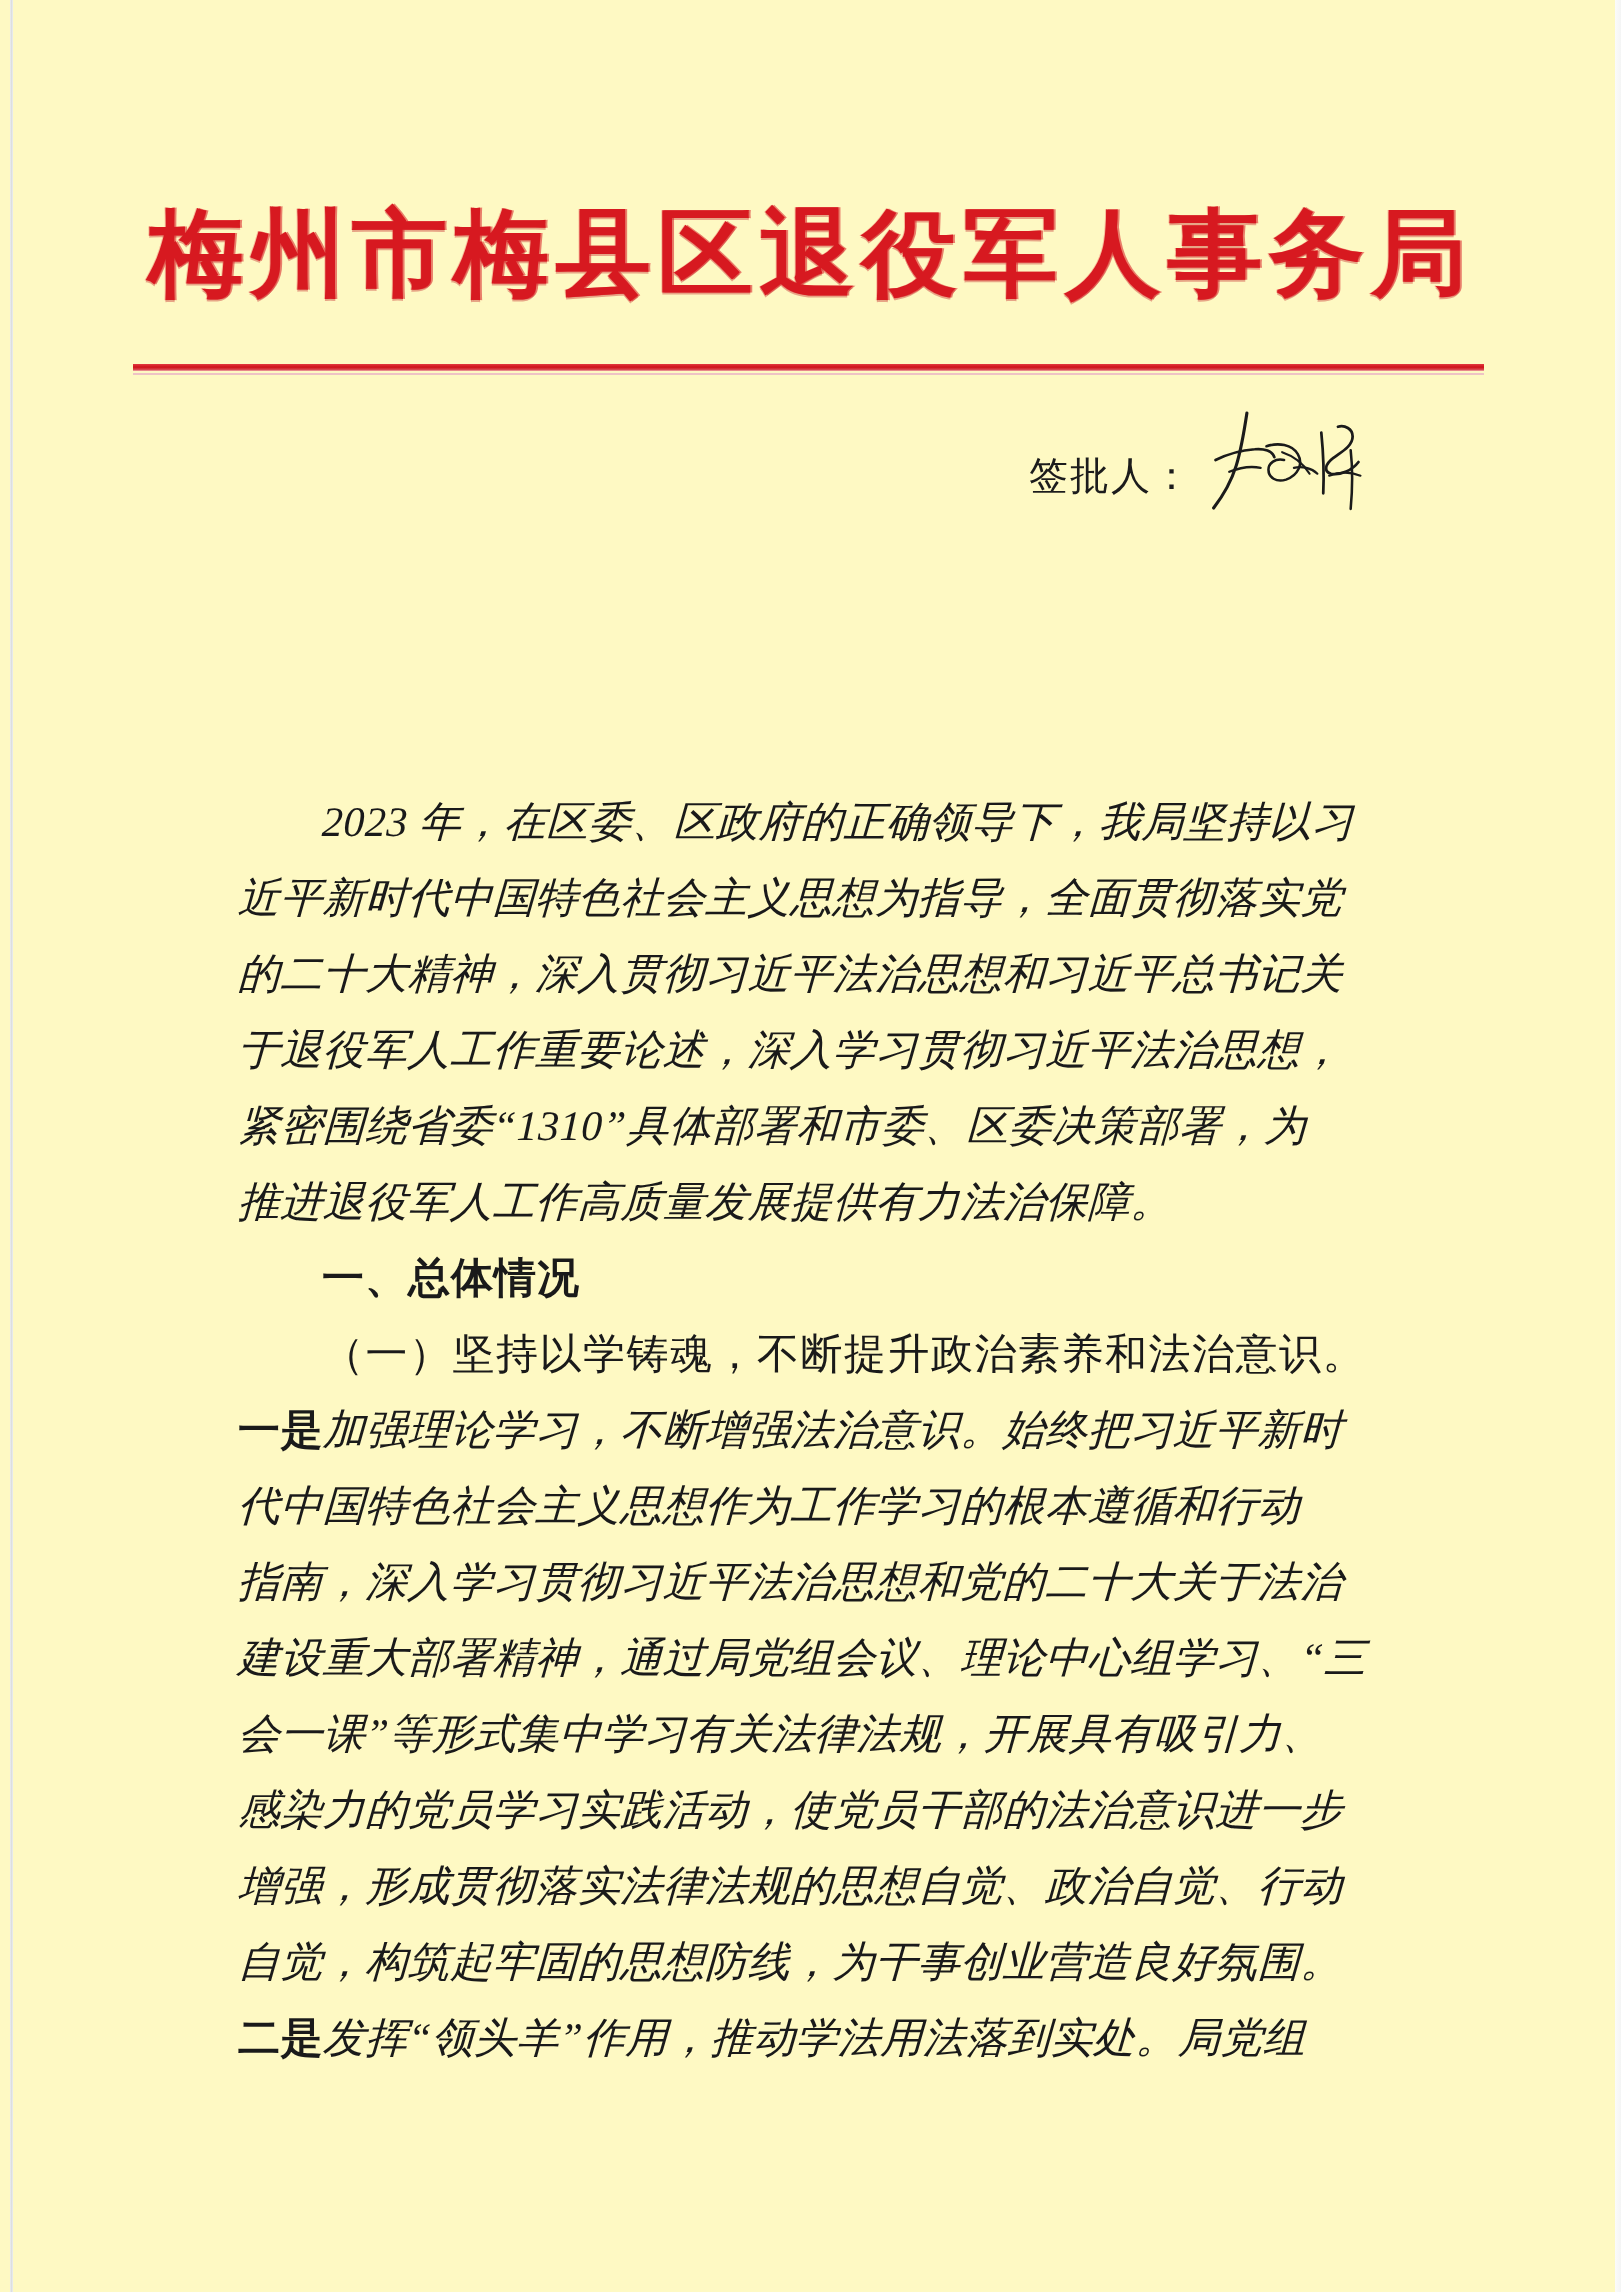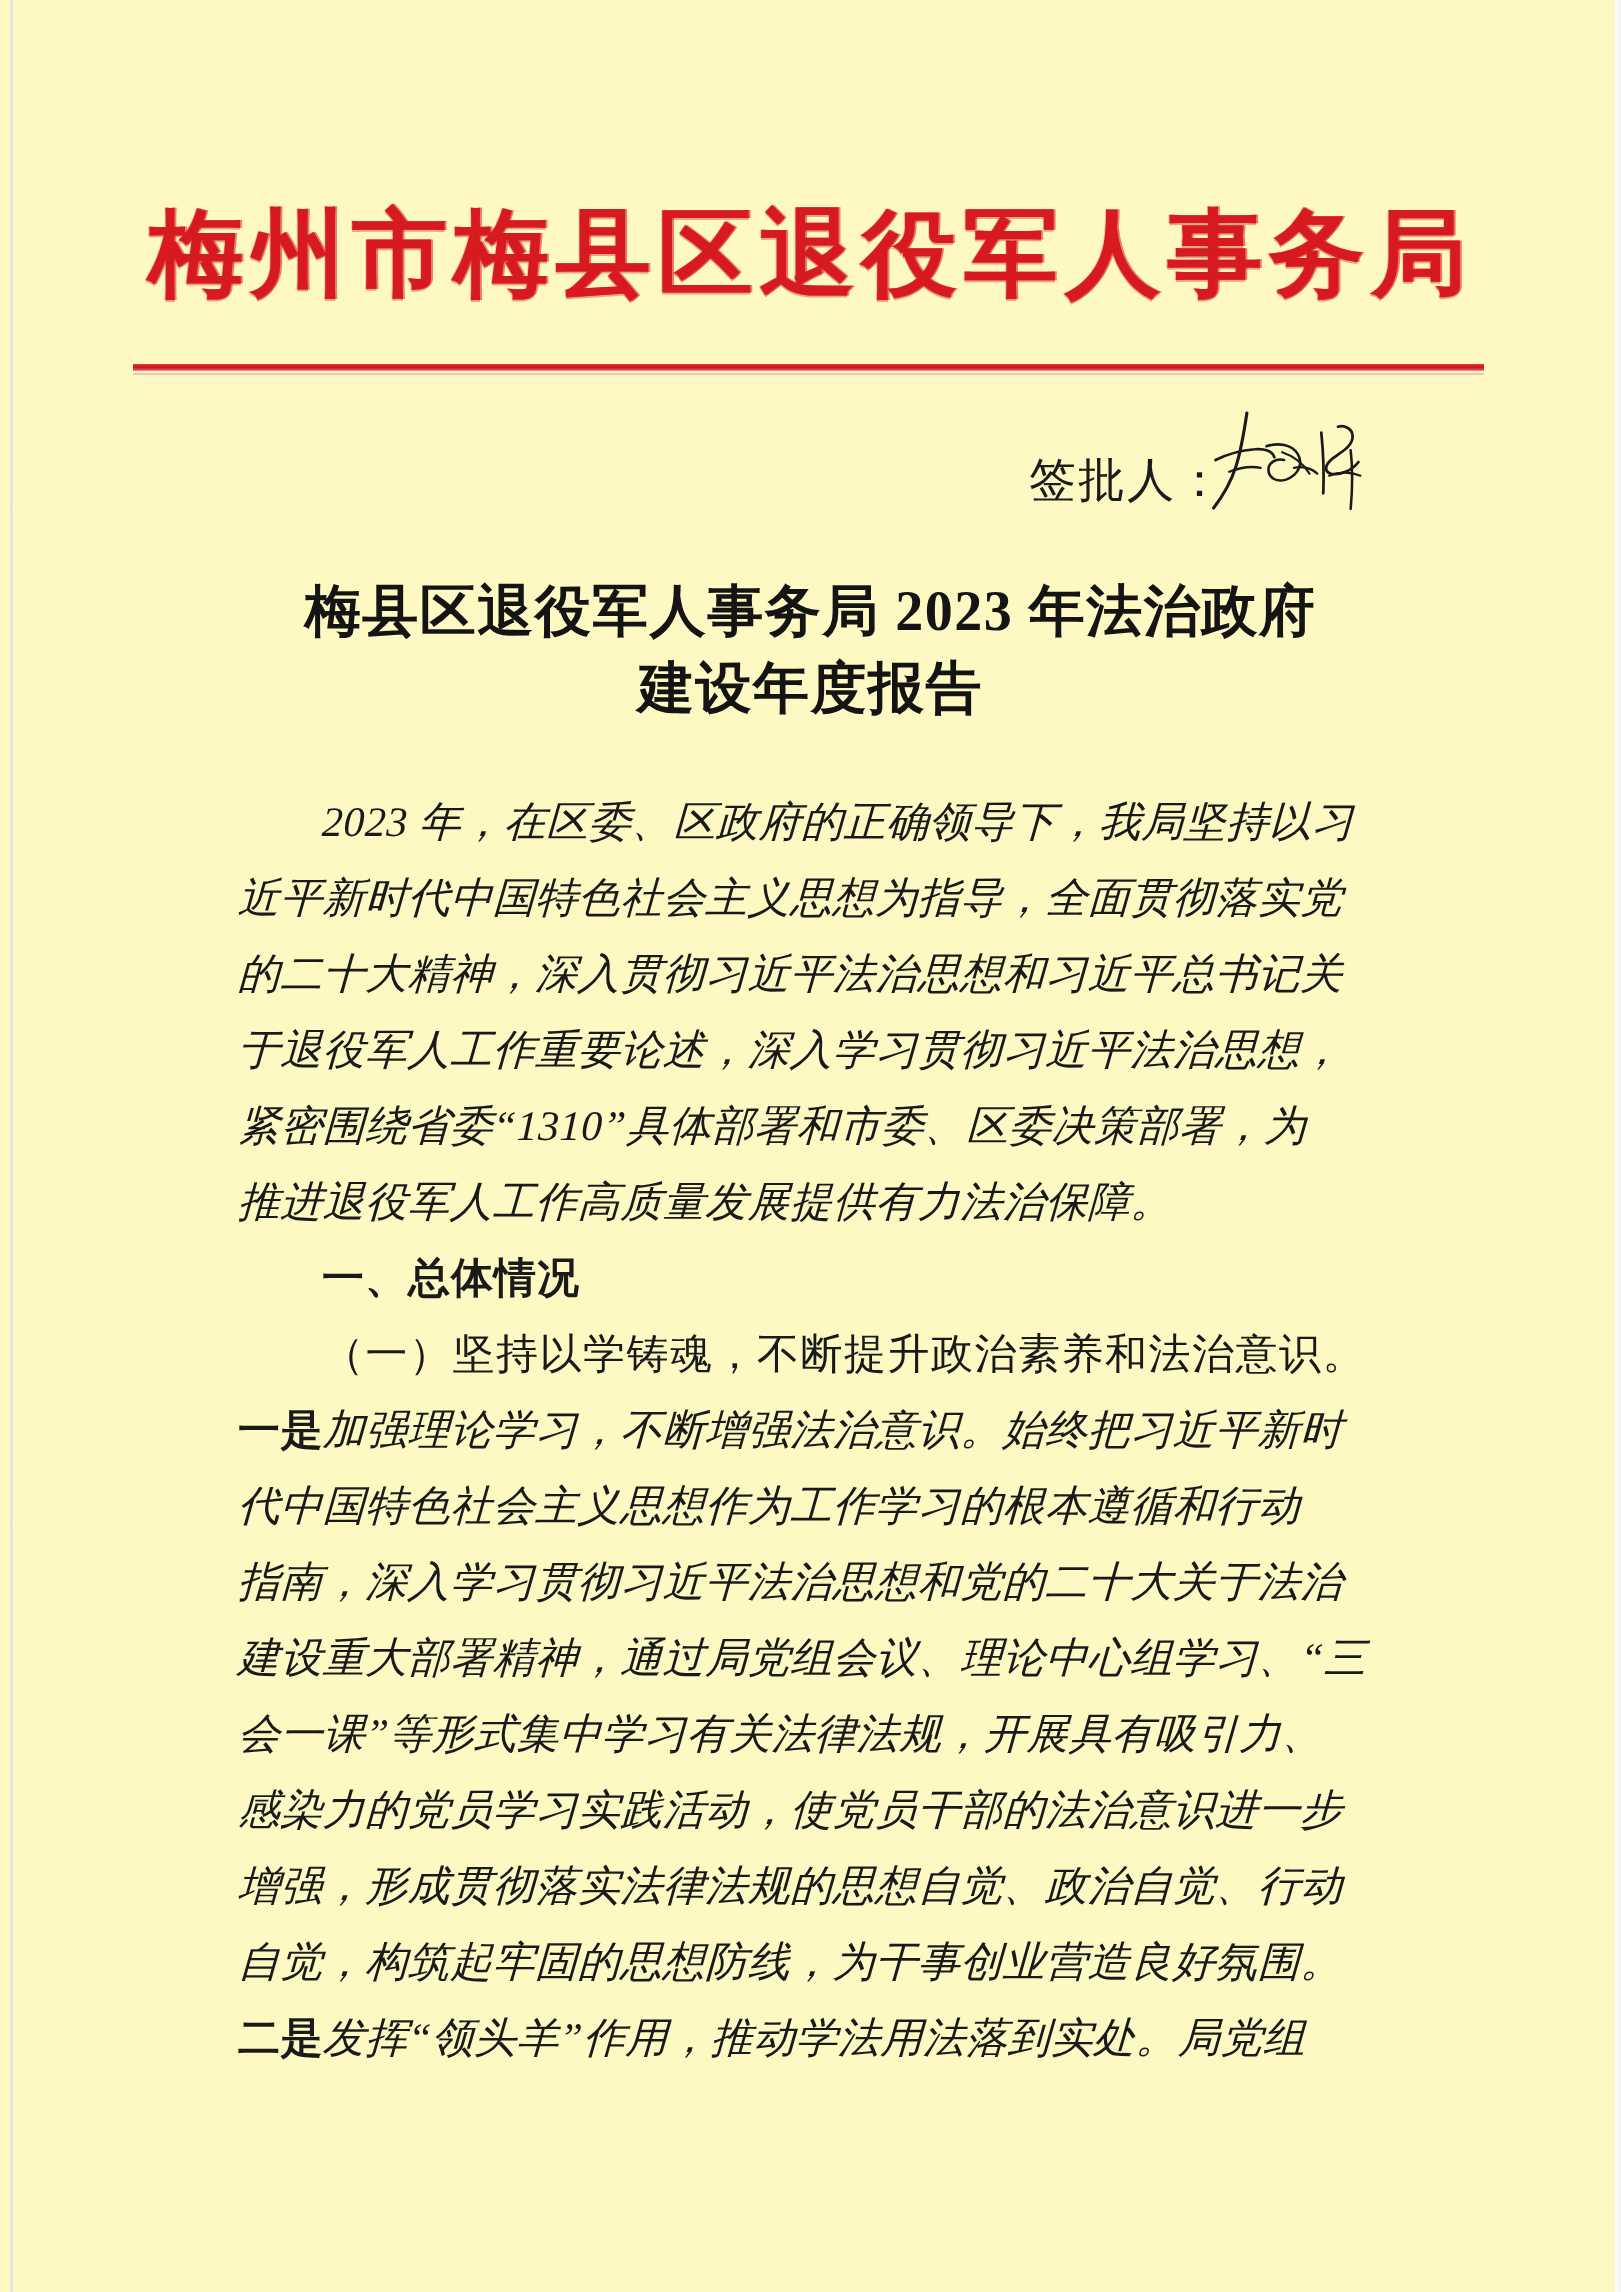--- a/index.html
+++ b/index.html
@@ -77,21 +77,21 @@
     position: absolute;
     left: 0;
     top: 423px;
     width: 1621px;
     height: 108px;
   }
   .approver-label {
     position: absolute;
     left: 1029px;
     top: 25.5px;
-    font-size: 47px;
+    font-size: 39px;
     color: #1c1c1c;
     letter-spacing: 2px;
     font-family: "Liberation Serif", "DejaVu Serif", serif;
     white-space: nowrap;
   }
   .signature {
     position: absolute;
     left: 1196px;
     top: -15.7px;
     width: 186px;
@@ -182,24 +182,20 @@
         <path d="M88 46 C100 50 110 58 116 68" stroke-width="2.2"></path>
         <path d="M100 62 C108 60 118 62 124 68" stroke-width="2.2"></path>
         <path d="M128 26 C130 46 131 66 130 88" stroke-width="2.8"></path>
         <path d="M145 20 C152 18 160 22 160 30 C160 40 148 46 140 52 C132 58 130 66 138 68 C148 70 160 64 166 56" stroke-width="2.8"></path>
         <path d="M158 44 C160 62 160 82 158 104" stroke-width="2.6"></path>
         <path d="M136 70 C146 66 158 66 168 70" stroke-width="2.2"></path>
       </g>
     </svg>
   </div>
 
-  <div class="doc-title">
-    <span class="line">梅县区退役军人事务局 2023 年法治政府</span>
-    <span class="line">建设年度报告</span>
-  </div>
 
   <div class="body-block">
 
     <span class="ln indent">2023 年，在区委、区政府的正确领导下，我局坚持以习</span>
     <span class="ln">近平新时代中国特色社会主义思想为指导，全面贯彻落实党</span>
     <span class="ln">的二十大精神，深入贯彻习近平法治思想和习近平总书记关</span>
     <span class="ln">于退役军人工作重要论述，深入学习贯彻习近平法治思想，</span>
     <span class="ln">紧密围绕省委“1310”具体部署和市委、区委决策部署，为</span>
     <span class="ln">推进退役军人工作高质量发展提供有力法治保障。</span>
 

